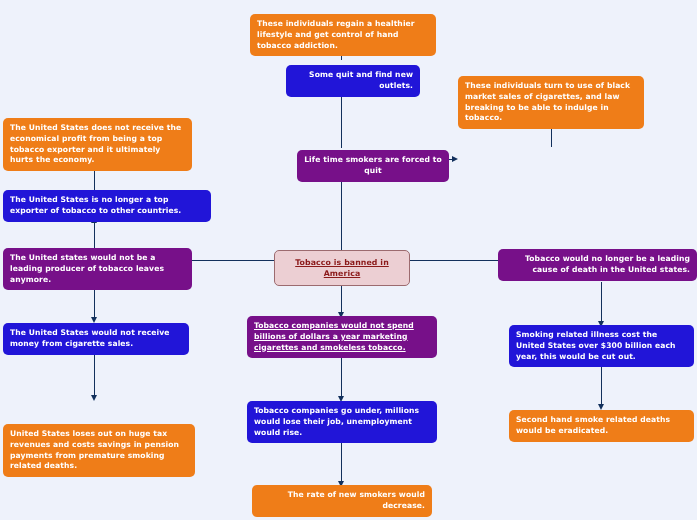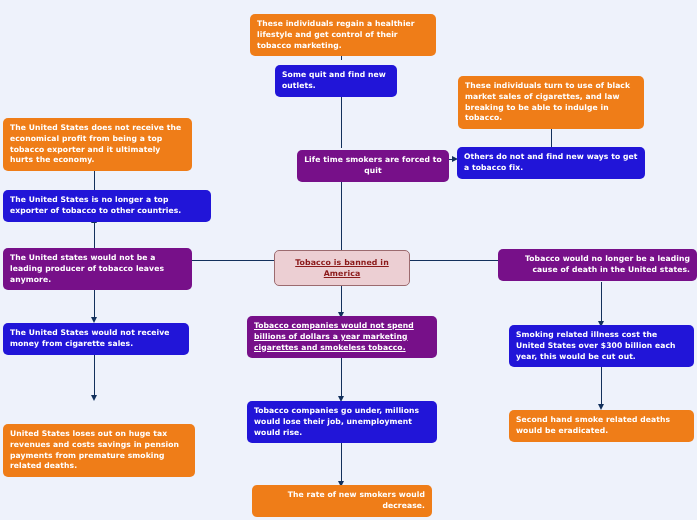--- a/index.html
+++ b/index.html
@@ -118,29 +118,28 @@
 
   <div class="conn v" style="left:341px; top:271px; height:42px;"></div>
   <div class="arrowhead down" style="left:337.6px; top:312px;"></div>
 
   <div class="conn v" style="left:341px; top:353px; height:44px;"></div>
   <div class="arrowhead down" style="left:337.6px; top:396px;"></div>
 
   <div class="conn v" style="left:341px; top:438px; height:44px;"></div>
   <div class="arrowhead down" style="left:337.6px; top:481px;"></div>
 
-  <div class="node orange" style="left:250px; top:14px; width:186px;">These individuals regain a healthier lifestyle and get control of their tobacco marketing.</div>
+  <div class="node orange" style="left:250px; top:14px; width:186px;">These individuals regain a healthier lifestyle and get control of hand tobacco addiction.</div>
 
-  <div class="node blue" style="left:275px; top:65px; width:122px; text-align:left;">Some quit and find new outlets.</div>
+  <div class="node blue" style="left:286px; top:65px; width:134px; text-align:right;">Some quit and find new outlets.</div>
 
   <div class="node orange" style="left:458px; top:76px; width:186px;">These individuals turn to use of black market sales of cigarettes, and law breaking to be able to indulge in tobacco.</div>
 
   <div class="node purple" style="left:265px; top:150px; width:152px; text-align:center;margin-left:32px;">Life time smokers are forced to quit</div>
 
-  <div class="node blue" style="left:457px; top:147px; width:188px;">Others do not and find new ways to get a tobacco fix.</div>
 
   <div class="node orange" style="left:3px; top:118px; width:189px;">The United States does not receive the economical profit from being a top tobacco exporter and it ultimately hurts the economy.</div>
 
   <div class="node blue" style="left:3px; top:190px; width:208px;">The United States is no longer a top exporter of tobacco to other countries.</div>
 
   <div class="node purple" style="left:3px; top:248px; width:189px;">The United states would not be a leading producer of tobacco leaves anymore.</div>
 
   <div class="node blue" style="left:3px; top:323px; width:186px;">The United States would not receive money from cigarette sales.</div>
 
   <div class="node orange" style="left:3px; top:400px; width:192px;margin-top:24px;">United States loses out on huge tax revenues and costs savings in pension payments from premature smoking related deaths.</div>

